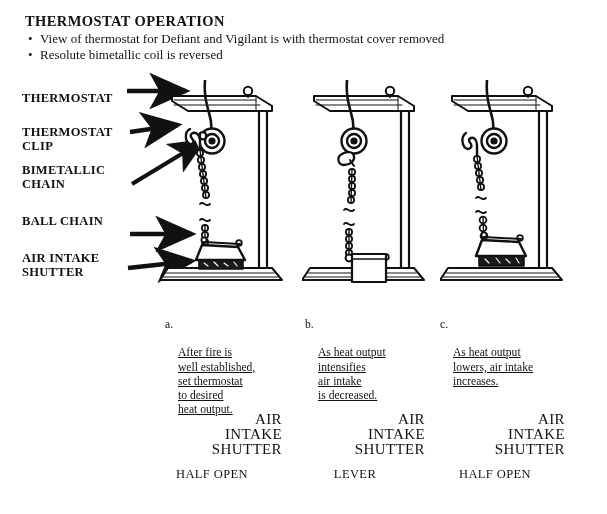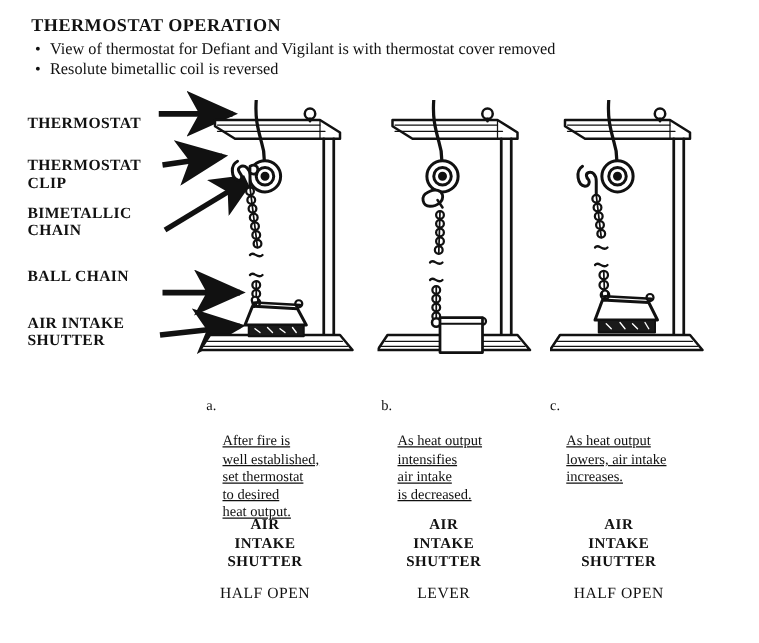--- a/index.html
+++ b/index.html
@@ -47,22 +47,22 @@
     position:absolute;
     font-size:11.6px;line-height:14.2px;
     white-space:pre-line;
   }
   .cap .mark{position:absolute;left:0;top:0;}
   .cap .body{display:block;margin-left:13px;text-decoration:underline;}
 
   
   .botlbl{
     position:absolute;
-    text-align:center;width:140px;
-    font-size:12px;font-weight:700;line-height:15px;letter-spacing:.4px;
+    text-align:right;width:140px;
+    font-size:15px;font-weight:400;line-height:15px;letter-spacing:.4px;
   }
   .botstate{
     position:absolute;
     text-align:center;width:140px;
     font-size:12.5px;font-weight:400;letter-spacing:.4px;
   }
 </style>
 </head>
 <body>
 

